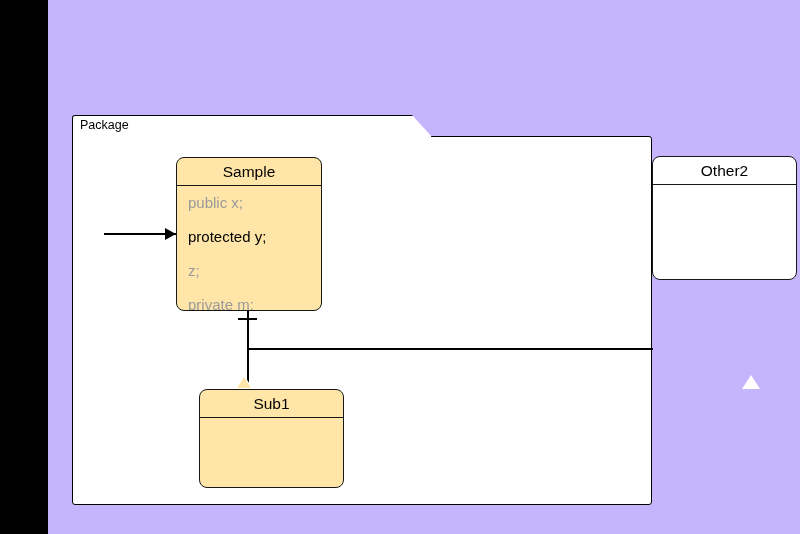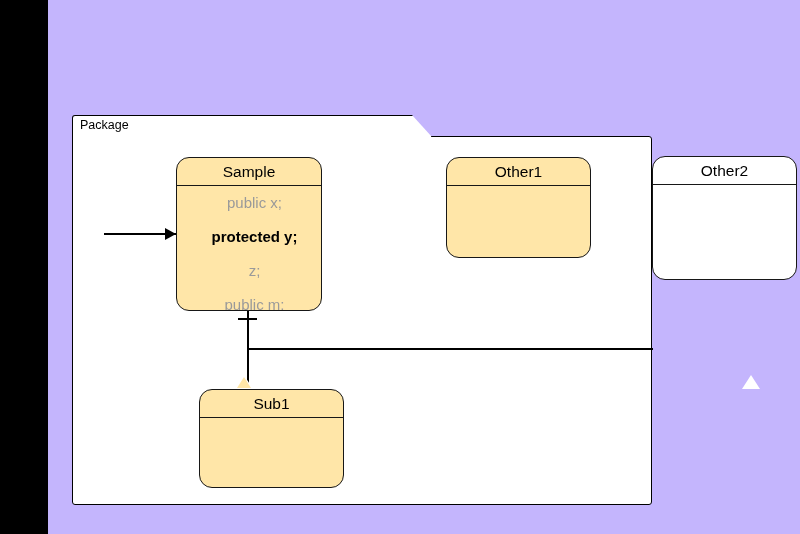--- a/index.html
+++ b/index.html
@@ -57,21 +57,21 @@
     border: 1.5px solid #000000;
     box-sizing: border-box;
     border-radius: 0 3px 3px 3px;
   }
 
   
   .uml-class {
     position: absolute;
     box-sizing: border-box;
     border: 1.4px solid #171717;
-    border-radius: 13px;
+    border-radius: 8px;
     background: #ffe6a8;
     overflow: hidden;
   }
   .uml-class.white-fill { background: #ffffff; }
   .uml-class .class-title {
     height: 28px;
     line-height: 28px;
     text-align: center;
     font-size: 15.5px;
     color: #000000;
@@ -84,25 +84,24 @@
     padding: 0;
   }
   .attr-row {
     font-size: 15px;
     line-height: 34px;
     height: 34px;
     padding-left: 11px;
     color: #9a9a9a;
     white-space: nowrap;
     overflow: hidden;
-    text-align: center;
   }
   .attr-row.emph {
     color: #000000;
-    font-weight: bold;
+    font-weight: normal;
   }
 
   
   .line {
     position: absolute;
     background: #000000;
   }
   .vline { width: 1.6px; }
   .hline { height: 1.6px; }
 
@@ -159,28 +158,24 @@
 
   <div class="line hline" style="left:56px; top:233px; width:72px;"></div>
   <div class="arrow-solid" style="left:117px; top:228px;"></div>
 
   <div class="uml-class" style="left:128px; top:157px; width:146px; height:154px;">
     <div class="class-title">Sample</div>
     <div class="class-body">
       <div class="attr-row">public x;</div>
       <div class="attr-row emph">protected y;</div>
       <div class="attr-row">z;</div>
-      <div class="attr-row">public m;</div>
+      <div class="attr-row">private m;</div>
     </div>
   </div>
 
-  <div class="uml-class" style="left:398px; top:157px; width:145px; height:101px;">
-    <div class="class-title">Other1</div>
-    <div class="class-body"></div>
-  </div>
 
   <div class="uml-class white-fill" style="left:604px; top:156px; width:145px; height:124px;">
     <div class="class-title">Other2</div>
     <div class="class-body"></div>
   </div>
 
   <div class="uml-class" style="left:151px; top:389px; width:145px; height:99px;">
     <div class="class-title">Sub1</div>
     <div class="class-body"></div>
   </div>

